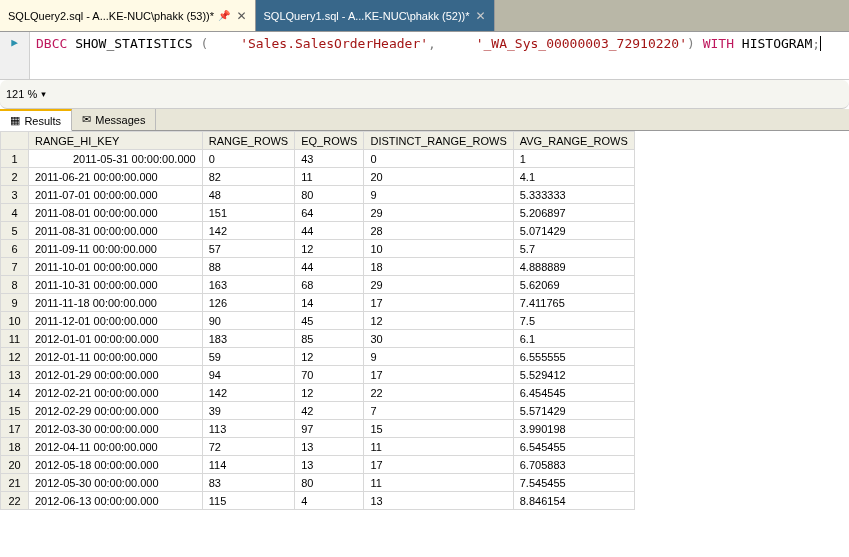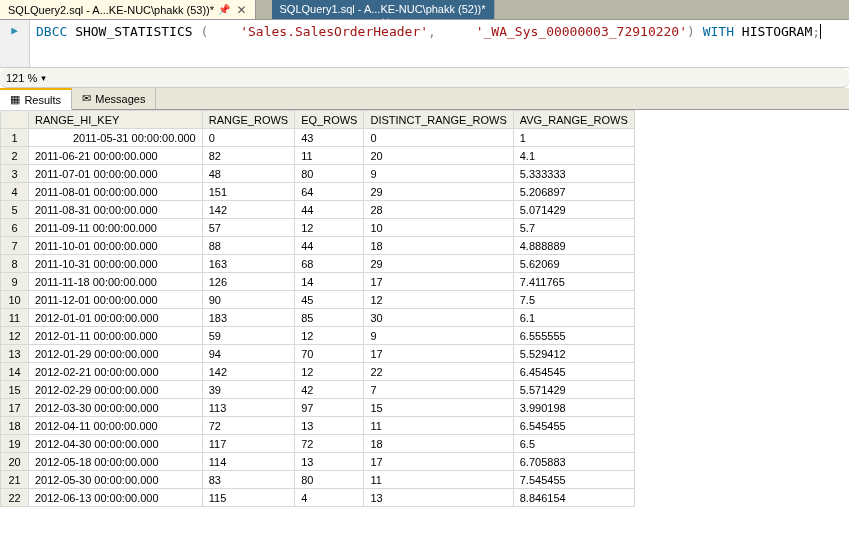--- a/index.html
+++ b/index.html
@@ -1,35 +1,35 @@
 <!DOCTYPE html>
 <html><head>
   <meta charset="utf-8">
   <style>
     * { margin: 0; padding: 0; box-sizing: border-box; }
     body { font-family: "Segoe UI", Tahoma, sans-serif; font-size: 12px; background: #fff; width: 849px; height: 557px; overflow: hidden; }
     
-    .tab-bar { background: #b9b7a7; display: flex; height: 20px; border-bottom: 1px solid #999; gap: 16px; }
+    .tab-bar { background: #b9b7a7; display: flex; height: 32px; border-bottom: 1px solid #999; }
     .tab { padding: 3px 8px; background: #d7d5c5; border-right: 1px solid #999; display: flex; align-items: center; font-size: 11px; cursor: pointer; }
     .tab.active { background: #fffae6; }
     .tab .close { margin-left: 6px; font-size: 12px; color: #555; cursor: pointer; }
-    .tab.inactive { background: #38678a; color: #fff; flex-direction: column; }
+    .tab.inactive { background: #38678a; color: #fff; }
     .tab.inactive .close { color: #ccc; }
     .tab .pin { margin-left: 4px; color: #888; font-size: 10px; }
     
     .editor { background: #fff; padding: 4px 8px 4px 36px; font-family: Consolas, monospace; font-size: 13px; position: relative; height: 48px; border-bottom: 1px solid #ccc; }
     .editor .gutter { position: absolute; left: 0; top: 0; bottom: 0; width: 30px; background: #f0f0f0; border-right: 1px solid #d0d0d0; display: flex; flex-direction: column; align-items: center; padding-top: 4px; }
     .editor .gutter span { color: #2b91af; font-size: 11px; }
     .editor .code { white-space: pre; position: relative; }
-    .kw-blue { color: #0369a1; }
+    .kw-blue { color: #be185d; }
     .kw-gray { color: #808080; }
     .kw-red { color: #a31515; margin-left: 32px; }
     .cursor { display: inline-block; width: 1px; height: 15px; background: #000; vertical-align: text-bottom; }
     
-    .zoom-bar { padding: 2px 6px; font-size: 11px; display: flex; align-items: center; background: #f5f5f0; border-bottom: 1px solid #ccc; height: 20px; border-radius: 7px; }
+    .zoom-bar { padding: 2px 6px; font-size: 11px; display: flex; align-items: center; background: #f5f5f0; border-bottom: 1px solid #ccc; height: 29px; border-radius: 7px; }
     .zoom-bar .dropdown-arrow { margin-left: 4px; font-size: 9px; }
     
     .panel-tabs { display: flex; background: #e8e6d8; border-bottom: 1px solid #999; height: 22px; }
     .panel-tab { padding: 3px 10px; display: flex; align-items: center; gap: 4px; font-size: 11px; border-right: 1px solid #bbb; cursor: pointer; }
     .panel-tab.active { background: #fff; border-top: 2px solid #f0b000; border-bottom: 1px solid #fff; margin-bottom: -1px; }
     .panel-tab .icn { font-size: 11px; }
     
     .grid-wrap { overflow: auto; background: #fff; }
     table.grid { border-collapse: collapse; font-size: 11px; background: #fff; }
     table.grid th, table.grid td { border: 1px solid #d8d8d8; padding: 1px 6px; text-align: left; white-space: nowrap; height: 18px; }
@@ -225,28 +225,20 @@
         </tr>
         <tr>
           <td class="rownum">18</td>
           <td>2012-04-11 00:00:00.000</td>
           <td>72</td>
           <td>13</td>
           <td>11</td>
           <td>6.545455</td>
         </tr>
         <tr>
-          <td class="rownum">19</td>
-          <td>2012-04-30 00:00:00.000</td>
-          <td>117</td>
-          <td>72</td>
-          <td>18</td>
-          <td>6.5</td>
-        </tr>
-        <tr>
           <td class="rownum">20</td>
           <td>2012-05-18 00:00:00.000</td>
           <td>114</td>
           <td>13</td>
           <td>17</td>
           <td>6.705883</td>
         </tr>
         <tr>
           <td class="rownum">21</td>
           <td>2012-05-30 00:00:00.000</td>

